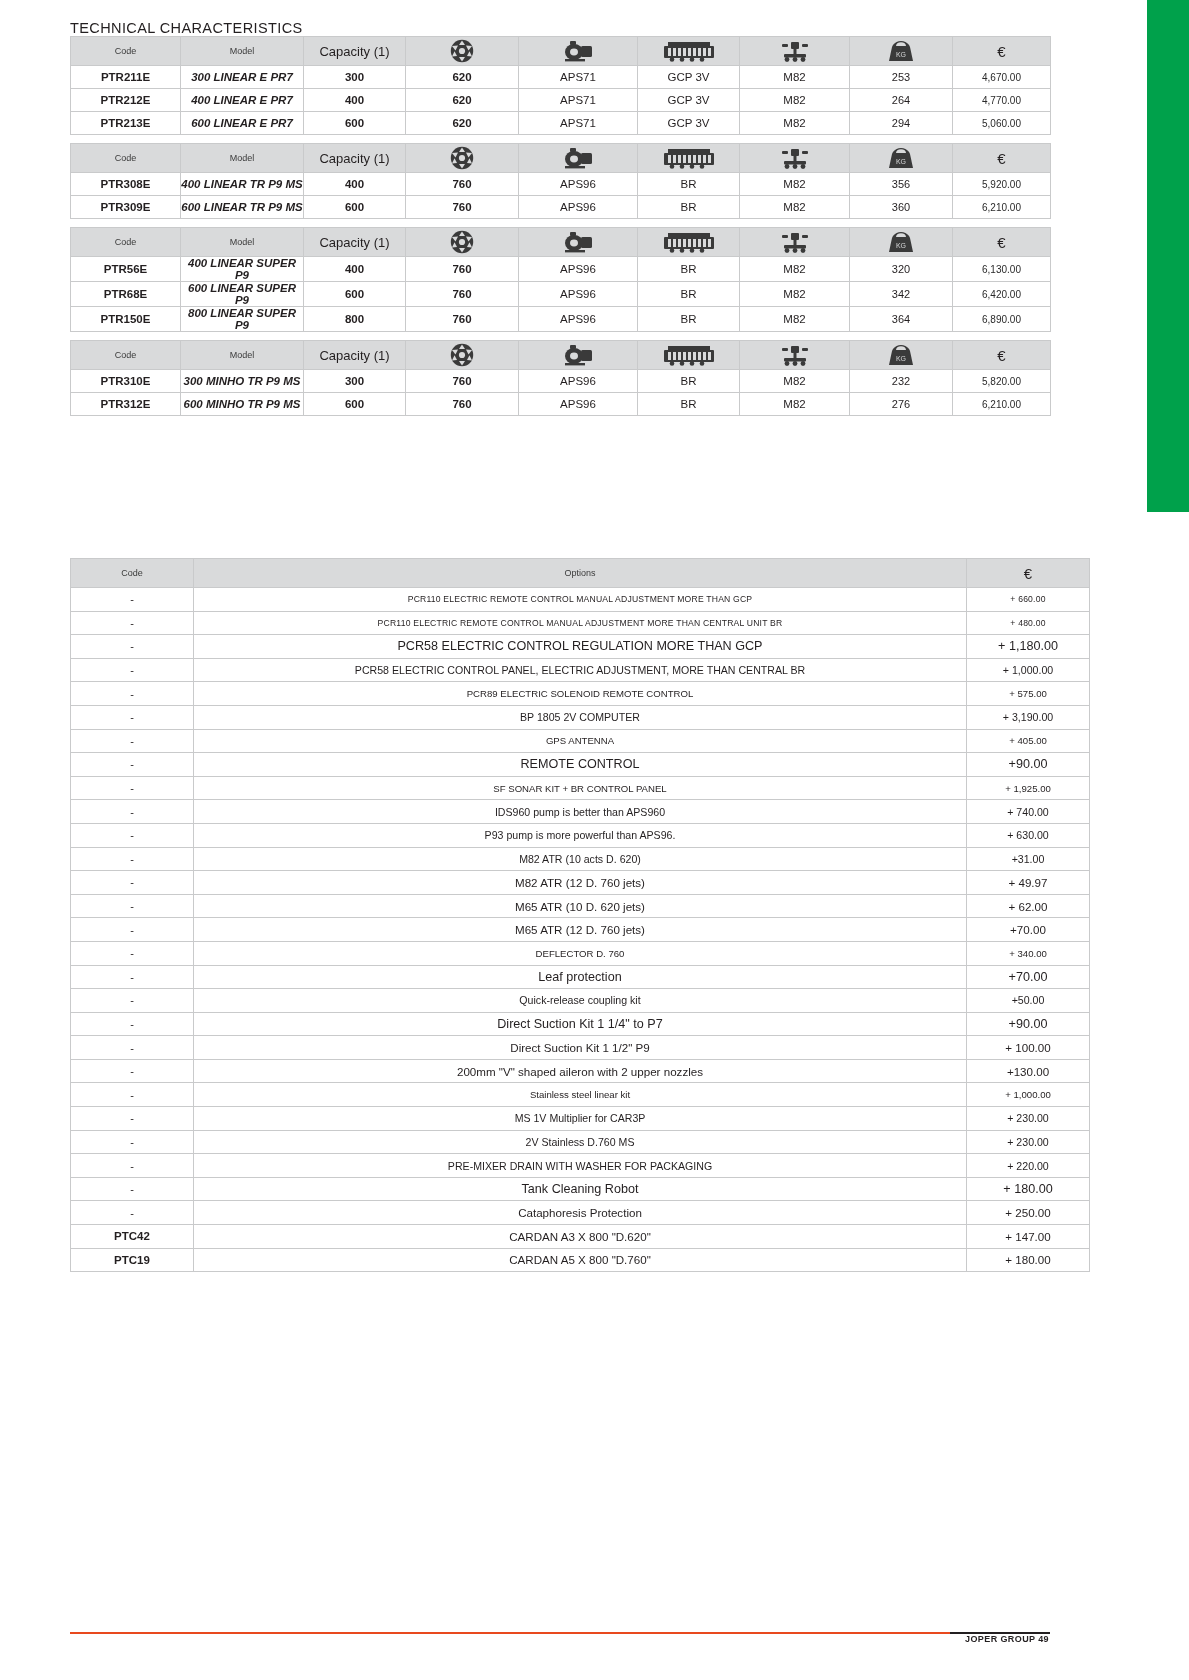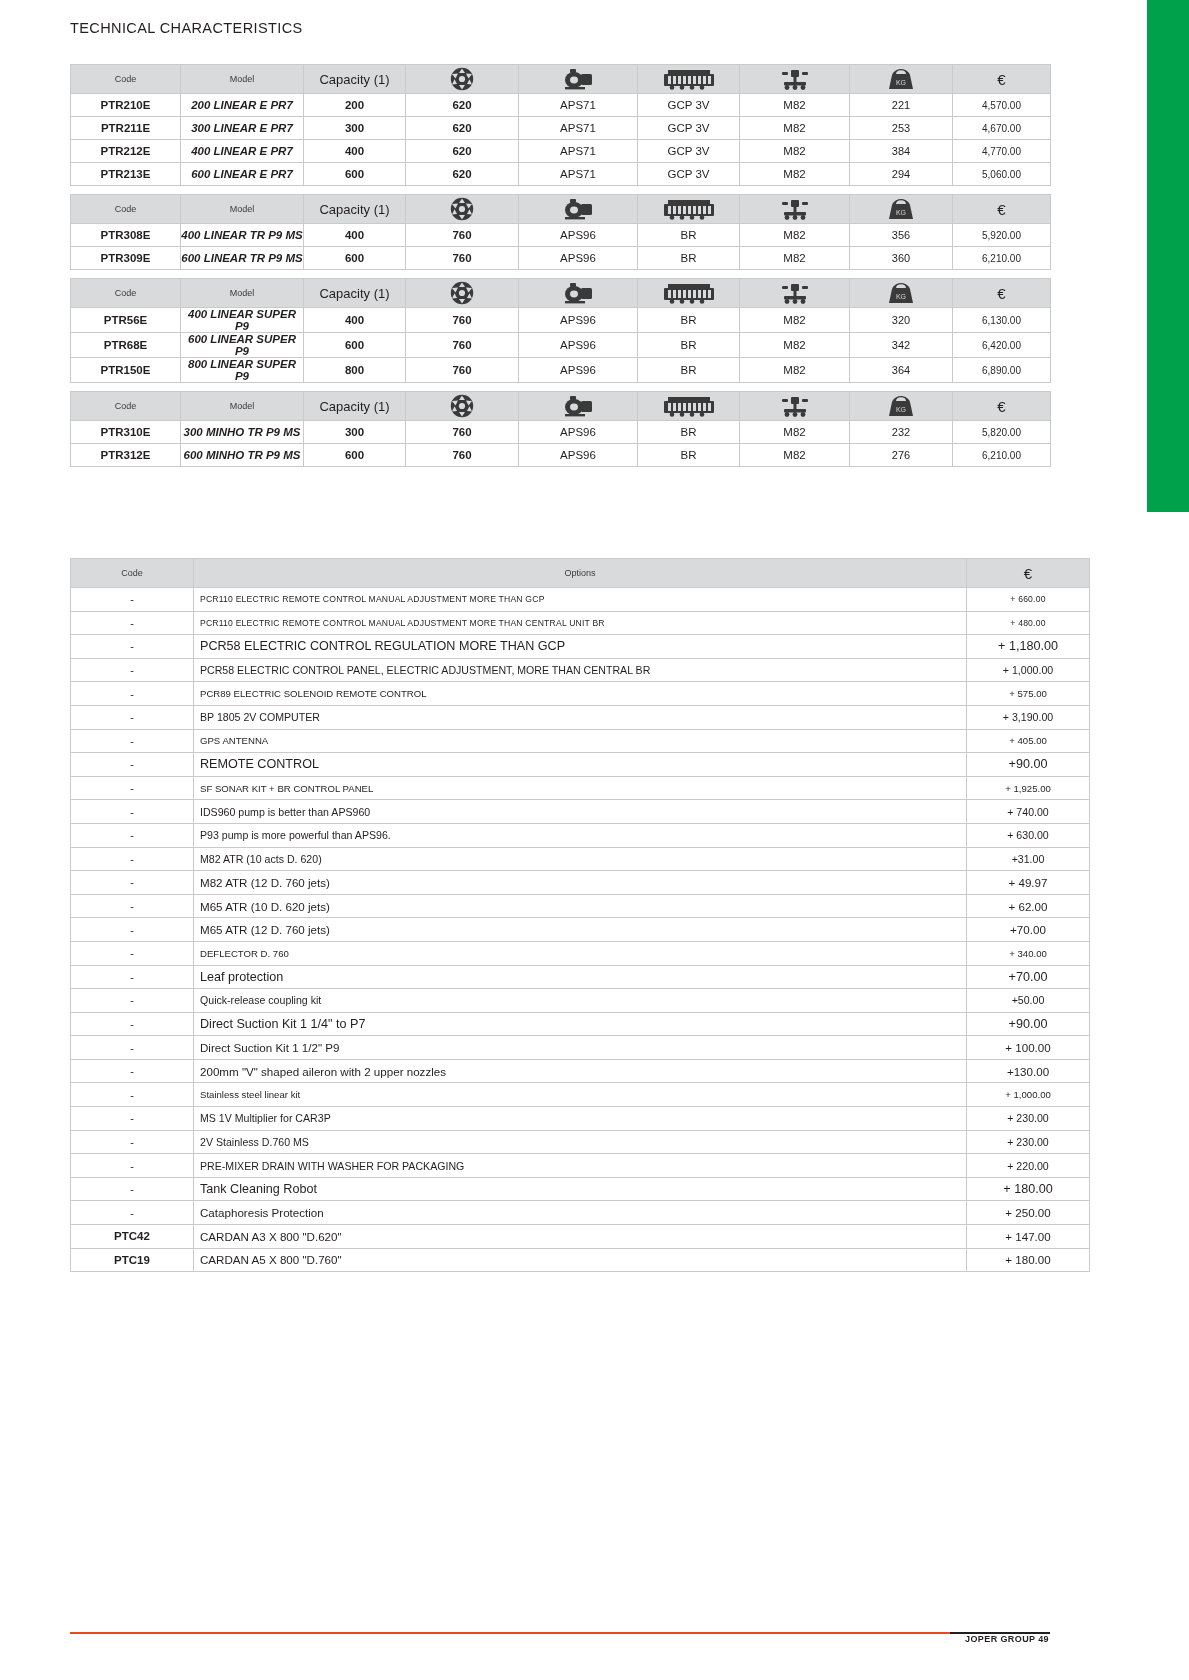--- a/index.html
+++ b/index.html
@@ -31,21 +31,21 @@
     left: 70px;
     top: 0;
     width: 980px;
   }
 
   .page-title {
     font-size: 14.5px;
     letter-spacing: 0.4px;
     color: #231f20;
     padding-top: 20px;
-    padding-bottom: 28px;
+    padding-bottom: 0;
   }
 
   table.spec {
     border-collapse: collapse;
     width: 980px;
     table-layout: fixed;
   }
   table.spec td, table.spec th {
     border: 1px solid #c9cacb;
     padding: 0;
@@ -131,20 +131,21 @@
   .opts-hdr td.euro { font-size: 15px; color:#231f20; }
 
   .opt-row td { height: 22.6px; }
   .opt-row td.code {
     text-align: center;
     font-size: 11px;
     color: #231f20;
   }
   .opt-row td.code.bold { font-weight: bold; font-size: 11.5px; }
   .opt-row td.desc {
+    text-align: center;
     color: #231f20;
   }
   .opt-row td.price {
     text-align: center;
     color: #231f20;
   }
 
   
   .s1 { font-size: 8.6px; letter-spacing: .2px; }
   .s2 { font-size: 9.6px; }
@@ -289,50 +290,39 @@
                     <path d="M5 8 C5 8 7 2 14 2 C21 2 23 8 23 8 L26 22 L2 22 Z" fill="#3a3a3a"></path>
                     <path d="M9 7 C9 4.5 11 3.2 14 3.2 C17 3.2 19 4.5 19 7 Z" fill="#d9dadb"></path>
                     <text x="14" y="18" font-family="Liberation Sans, sans-serif" font-size="7" fill="#d9dadb" text-anchor="middle">KG</text>
                   </svg>
                 </span>
               </div>
             </td>
             <td class="euro">€</td>
           </tr>
           <tr class="data-row">
-            <td class="code">PTR210E</td>
-            <td class="model">200 LINEAR E PR7</td>
-            <td class="cap">200</td>
-            <td class="diam">620</td>
-            <td>APS71</td>
-            <td>GCP 3V</td>
-            <td>M82</td>
-            <td class="kg">221</td>
-            <td class="price">4,570.00</td>
-          </tr>
-          <tr class="data-row">
             <td class="code">PTR211E</td>
             <td class="model">300 LINEAR E PR7</td>
             <td class="cap">300</td>
             <td class="diam">620</td>
             <td>APS71</td>
             <td>GCP 3V</td>
             <td>M82</td>
             <td class="kg">253</td>
             <td class="price">4,670.00</td>
           </tr>
           <tr class="data-row">
             <td class="code">PTR212E</td>
             <td class="model">400 LINEAR E PR7</td>
             <td class="cap">400</td>
             <td class="diam">620</td>
             <td>APS71</td>
             <td>GCP 3V</td>
             <td>M82</td>
-            <td class="kg">384</td>
+            <td class="kg">264</td>
             <td class="price">4,770.00</td>
           </tr>
           <tr class="data-row">
             <td class="code">PTR213E</td>
             <td class="model">600 LINEAR E PR7</td>
             <td class="cap">600</td>
             <td class="diam">620</td>
             <td>APS71</td>
             <td>GCP 3V</td>
             <td>M82</td>

